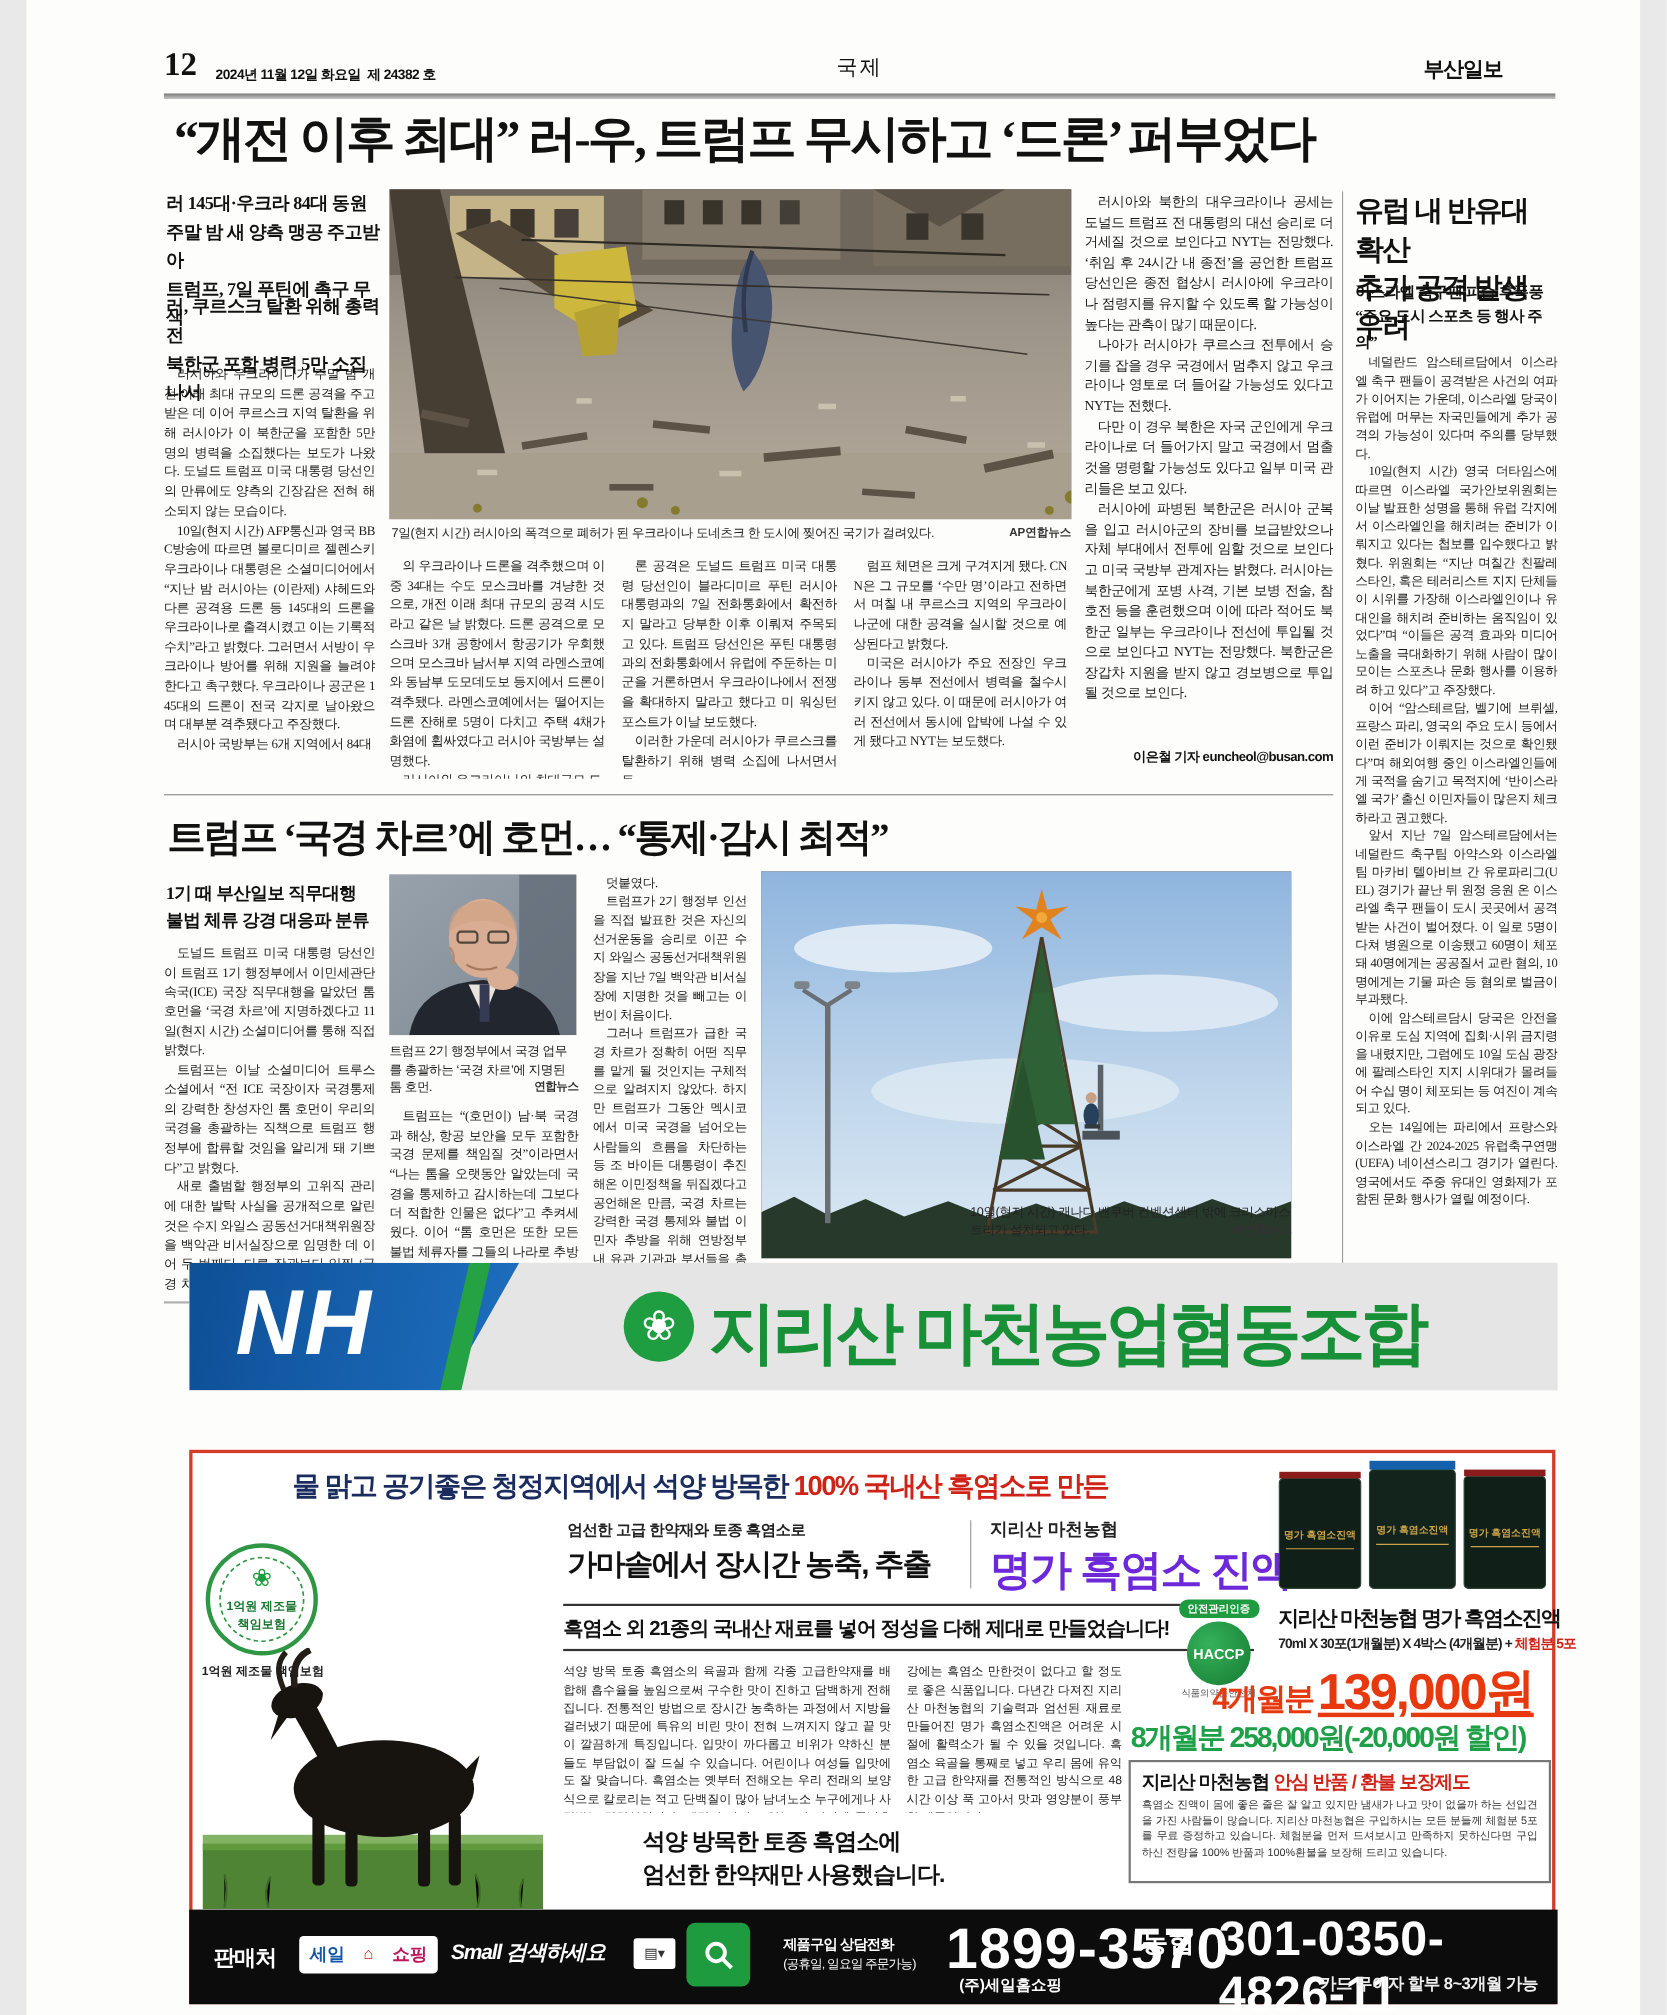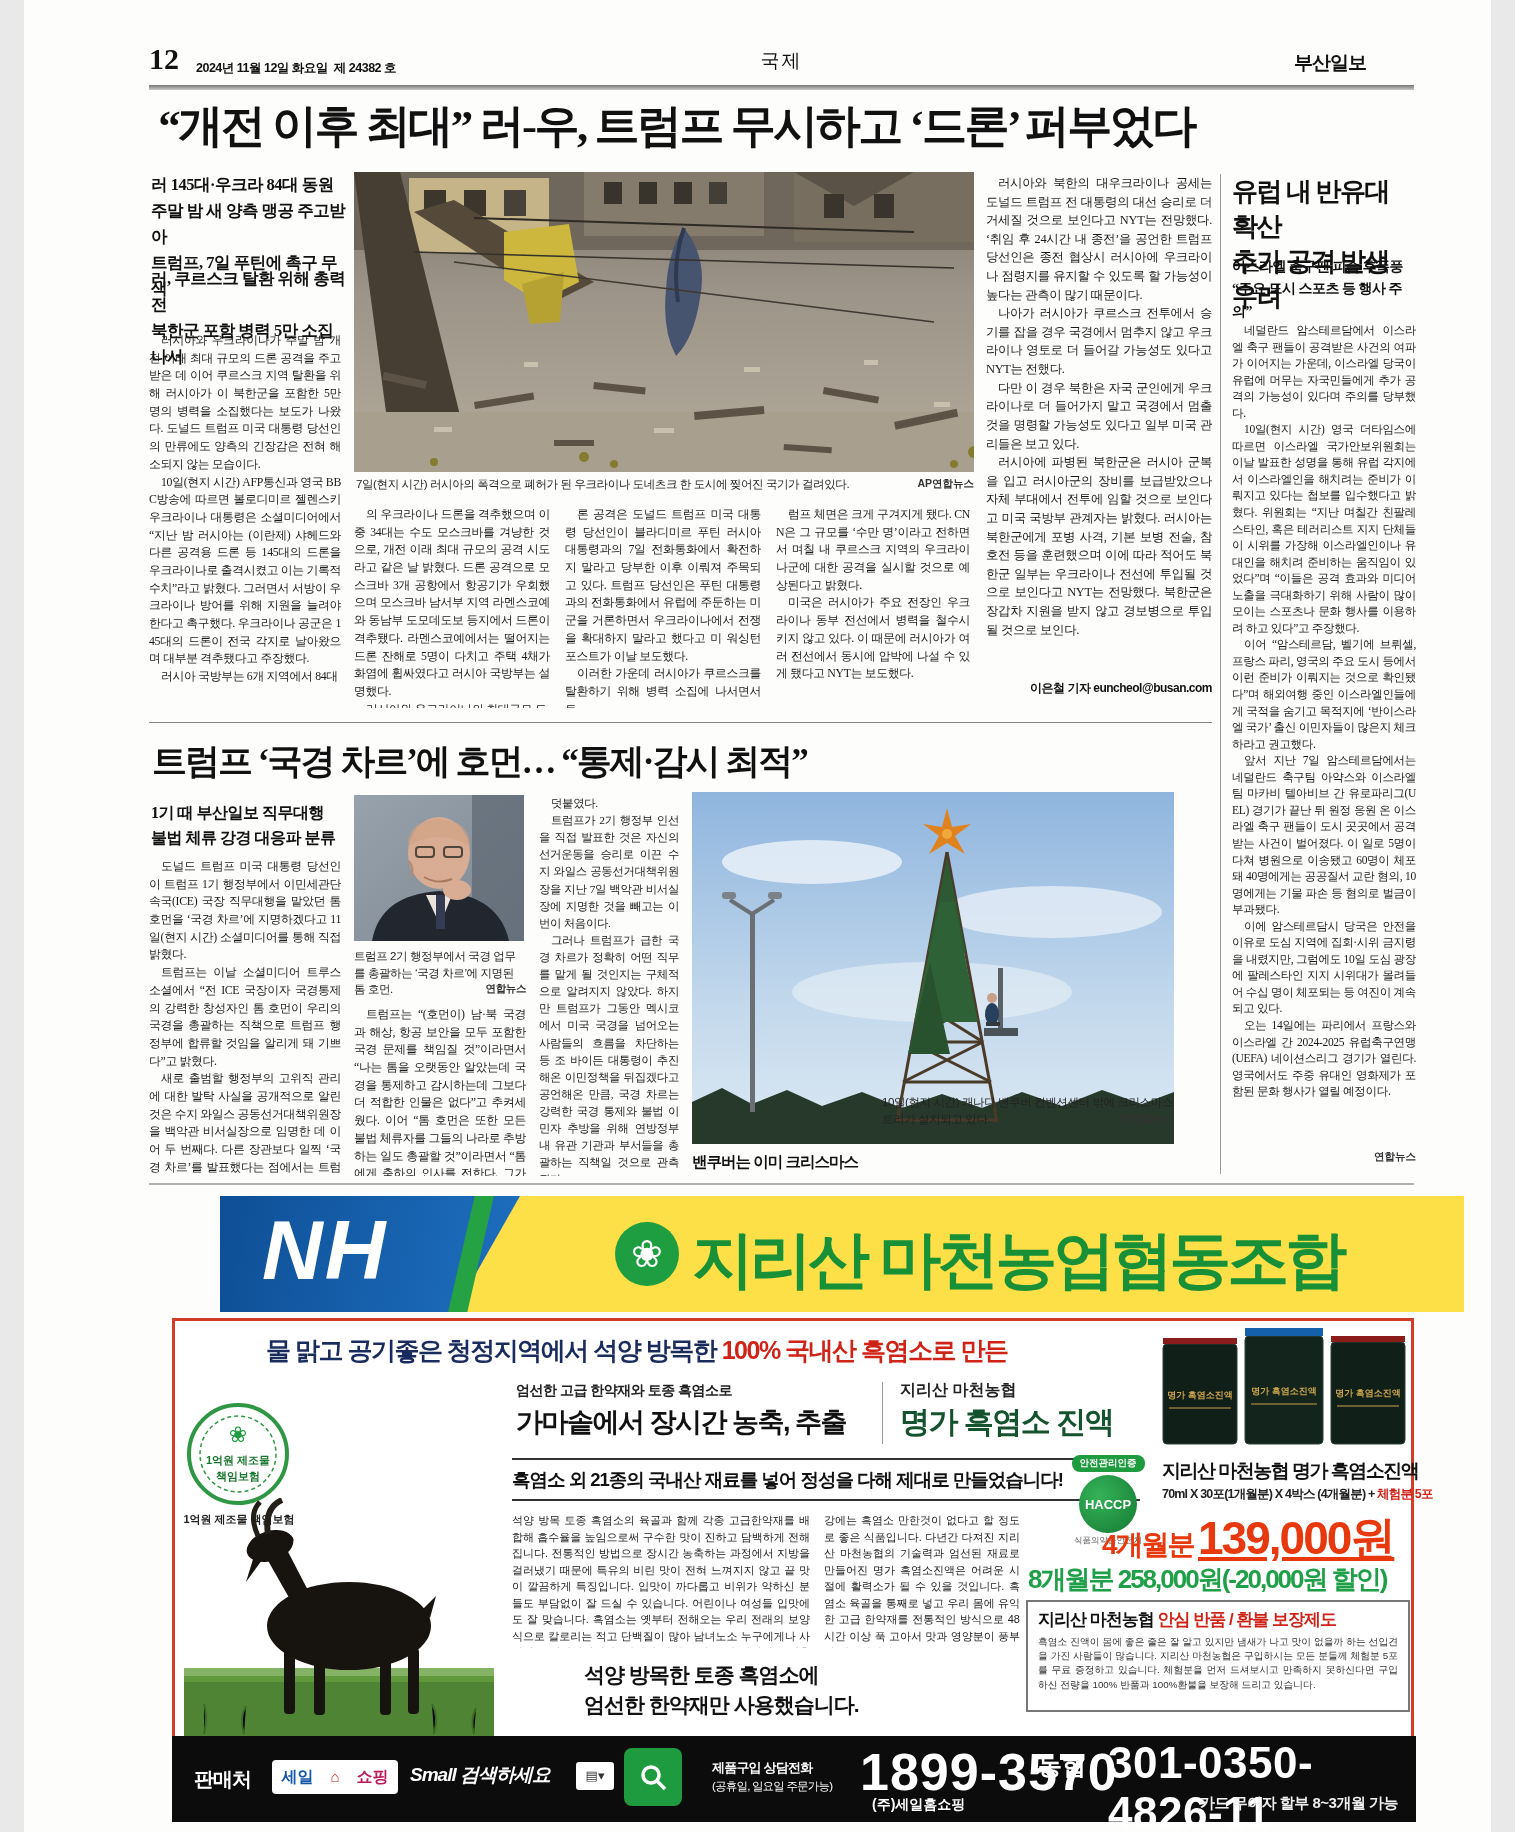--- a/index.html
+++ b/index.html
@@ -249,21 +249,21 @@
       <p>10일(현지 시간) 영국 더타임스에 따르면 이스라엘 국가안보위원회는 이날 발표한 성명을 통해 유럽 각지에서 이스라엘인을 해치려는 준비가 이뤄지고 있다는 첩보를 입수했다고 밝혔다. 위원회는 “지난 며칠간 친팔레스타인, 혹은 테러리스트 지지 단체들이 시위를 가장해 이스라엘인이나 유대인을 해치려 준비하는 움직임이 있었다”며 “이들은 공격 효과와 미디어 노출을 극대화하기 위해 사람이 많이 모이는 스포츠나 문화 행사를 이용하려 하고 있다”고 주장했다.</p>
       <p>이어 “암스테르담, 벨기에 브뤼셀, 프랑스 파리, 영국의 주요 도시 등에서 이런 준비가 이뤄지는 것으로 확인됐다”며 해외여행 중인 이스라엘인들에게 국적을 숨기고 목적지에 ‘반이스라엘 국가’ 출신 이민자들이 많은지 체크하라고 권고했다.</p>
     <p>앞서 지난 7일 암스테르담에서는 네덜란드 축구팀 아약스와 이스라엘 팀 마카비 텔아비브 간 유로파리그(UEL) 경기가 끝난 뒤 원정 응원 온 이스라엘 축구 팬들이 도시 곳곳에서 공격받는 사건이 벌어졌다. 이 일로 5명이 다쳐 병원으로 이송됐고 60명이 체포돼 40명에게는 공공질서 교란 혐의, 10명에게는 기물 파손 등 혐의로 벌금이 부과됐다.</p>
       <p>이에 암스테르담시 당국은 안전을 이유로 도심 지역에 집회·시위 금지령을 내렸지만, 그럼에도 10일 도심 광장에 팔레스타인 지지 시위대가 몰려들어 수십 명이 체포되는 등 여진이 계속되고 있다.</p>
       <p>오는 14일에는 파리에서 프랑스와 이스라엘 간 2024-2025 유럽축구연맹(UEFA) 네이션스리그 경기가 열린다. 영국에서도 주중 유대인 영화제가 포함된 문화 행사가 열릴 예정이다.</p>
   </div>
   <div class="abs credit sans" style="left:1208px;top:1150px;width:184px;text-align:right;background:#fdfdfc;">연합뉴스</div>
 
   <div class="abs" style="left:125px;top:1183px;width:1265px;height:2px;background:#b0b0b0;"></div>
 
-  <div class="abs" style="left:148px;top:1196px;width:1244px;height:116px;background:#fde047;overflow:hidden;margin-left:48px;">
+  <div class="abs" style="left:148px;top:1148px;width:1244px;height:116px;background:#e5e5e5;overflow:hidden;">
     <div class="abs" style="left:0;top:0;width:300px;height:116px;background:linear-gradient(100deg,#0e4f96,#1e6fc0);clip-path:polygon(0 0,100% 0,78% 100%,0 100%);">
       <div class="abs adtxt" style="left:42px;top:6px;font-size:84px;font-weight:900;font-style:italic;color:#fff;letter-spacing:2px;">NH</div>
     </div>
     <div class="abs" style="left:228px;top:0;width:46px;height:116px;background:#25a244;clip-path:polygon(58% 0,100% 0,42% 100%,0 100%);"></div>
     <div class="abs" style="left:395px;top:26px;width:64px;height:64px;border-radius:50%;background:#1e9e40;display:flex;align-items:center;justify-content:center;">
       <span style="color:#fff;font-size:38px;line-height:1;">❀</span>
     </div>
     <div class="abs adtxt" style="left:472px;top:22px;font-size:62px;font-weight:900;color:#189038;letter-spacing:-4px;white-space:nowrap;">지리산 마천농업협동조합</div>
   </div>
 
@@ -308,21 +308,21 @@
       </g>
       <path d="M84,36 q-4,-26 14,-34" stroke="#241e18" stroke-width="6" fill="none"></path>
       <path d="M74,38 q-10,-22 2,-34" stroke="#241e18" stroke-width="5" fill="none"></path>
     </svg>
   </div>
 
   <div class="abs adtxt" style="left:492px;top:1382px;font-size:14px;font-weight:bold;color:#222;letter-spacing:-0.5px;">엄선한 고급 한약재와 토종 흑염소로</div>
   <div class="abs adtxt" style="left:492px;top:1404px;font-size:27px;font-weight:900;color:#111;letter-spacing:-1.5px;">가마솥에서 장시간 농축, 추출</div>
   <div class="abs" style="left:858px;top:1382px;width:1px;height:62px;background:#999;"></div>
   <div class="abs adtxt" style="left:876px;top:1380px;font-size:16px;font-weight:bold;color:#222;">지리산 마천농협</div>
-  <div class="abs adtxt" style="left:876px;top:1402px;font-size:30px;font-weight:900;color:#14532d;letter-spacing:-1.5px;">명가 흑염소 진액</div>
+  <div class="abs adtxt" style="left:876px;top:1402px;font-size:38px;font-weight:900;color:#6d28d9;letter-spacing:-1.5px;">명가 흑염소 진액</div>
 
   <div class="abs adtxt" style="left:488px;top:1458px;width:628px;font-size:18.5px;font-weight:900;letter-spacing:-1px;border-top:2px solid #333;border-bottom:2px solid #333;padding:7px 0;color:#111;">흑염소 외 21종의 국내산 재료를 넣어 정성을 다해 제대로 만들었습니다!</div>
 
   <div class="abs adtxt" style="left:488px;top:1512px;width:298px;height:136px;font-size:11px;line-height:1.5;text-align:justify;word-break:break-all;overflow:hidden;color:#222;">석양 방목 토종 흑염소의 육골과 함께 각종 고급한약재를 배합해 흡수율을 높임으로써 구수한 맛이 진하고 담백하게 전해집니다. 전통적인 방법으로 장시간 농축하는 과정에서 지방을 걸러냈기 때문에 특유의 비린 맛이 전혀 느껴지지 않고 끝 맛이 깔끔하게 특징입니다. 입맛이 까다롭고 비위가 약하신 분들도 부담없이 잘 드실 수 있습니다. 어린이나 여성들 입맛에도 잘 맞습니다. 흑염소는 옛부터 전해오는 우리 전래의 보양식으로 칼로리는 적고 단백질이 많아 남녀노소 누구에게나 사랑받는 건강식입니다. 계절이 바뀌고 있는 이 시기에 중년층이나 노년층의 영양</div>
   <div class="abs adtxt" style="left:800px;top:1512px;width:196px;height:136px;font-size:11px;line-height:1.5;text-align:justify;word-break:break-all;overflow:hidden;color:#222;">강에는 흑염소 만한것이 없다고 할 정도로 좋은 식품입니다. 다년간 다져진 지리산 마천농협의 기술력과 엄선된 재료로 만들어진 명가 흑염소진액은 어려운 시절에 활력소가 될 수 있을 것입니다. 흑염소 육골을 통째로 넣고 우리 몸에 유익한 고급 한약재를 전통적인 방식으로 48시간 이상 푹 고아서 맛과 영양분이 풍부한 제품입니다.</div>
 
   <div class="abs adtxt" style="left:560px;top:1660px;font-size:21px;font-weight:900;letter-spacing:-1px;color:#111;line-height:1.45;">
     <div>석양 방목한 토종 흑염소에</div>
     <div>엄선한 한약재만 사용했습니다.</div>
   </div>

